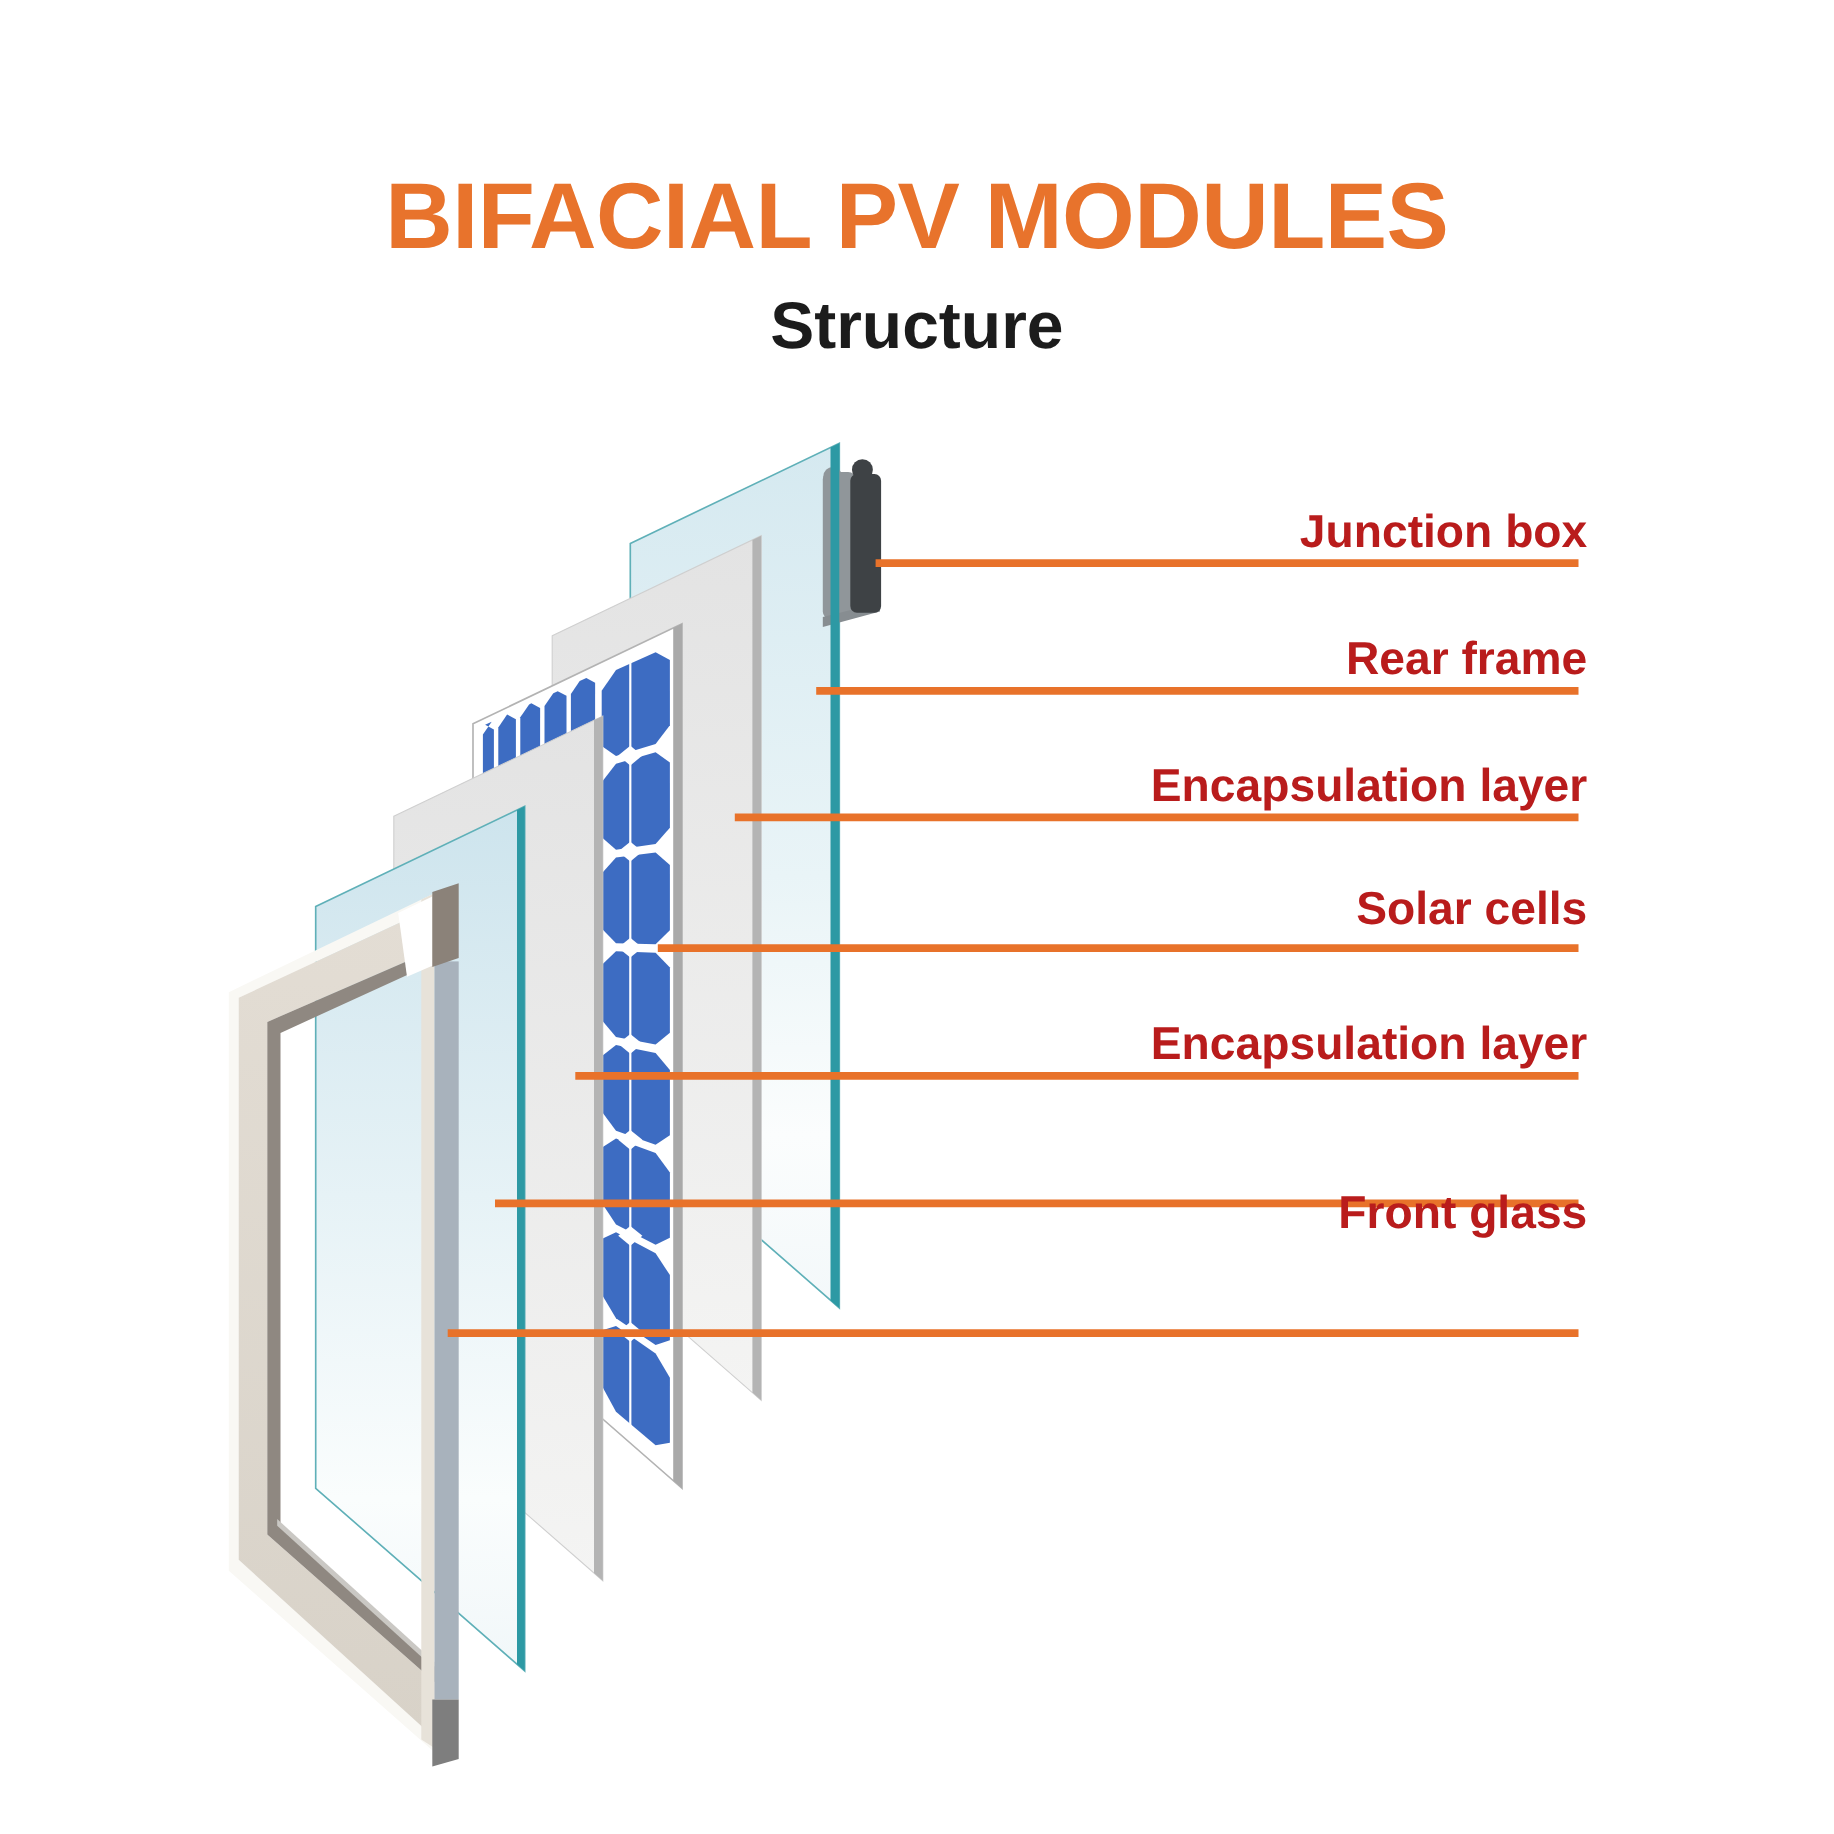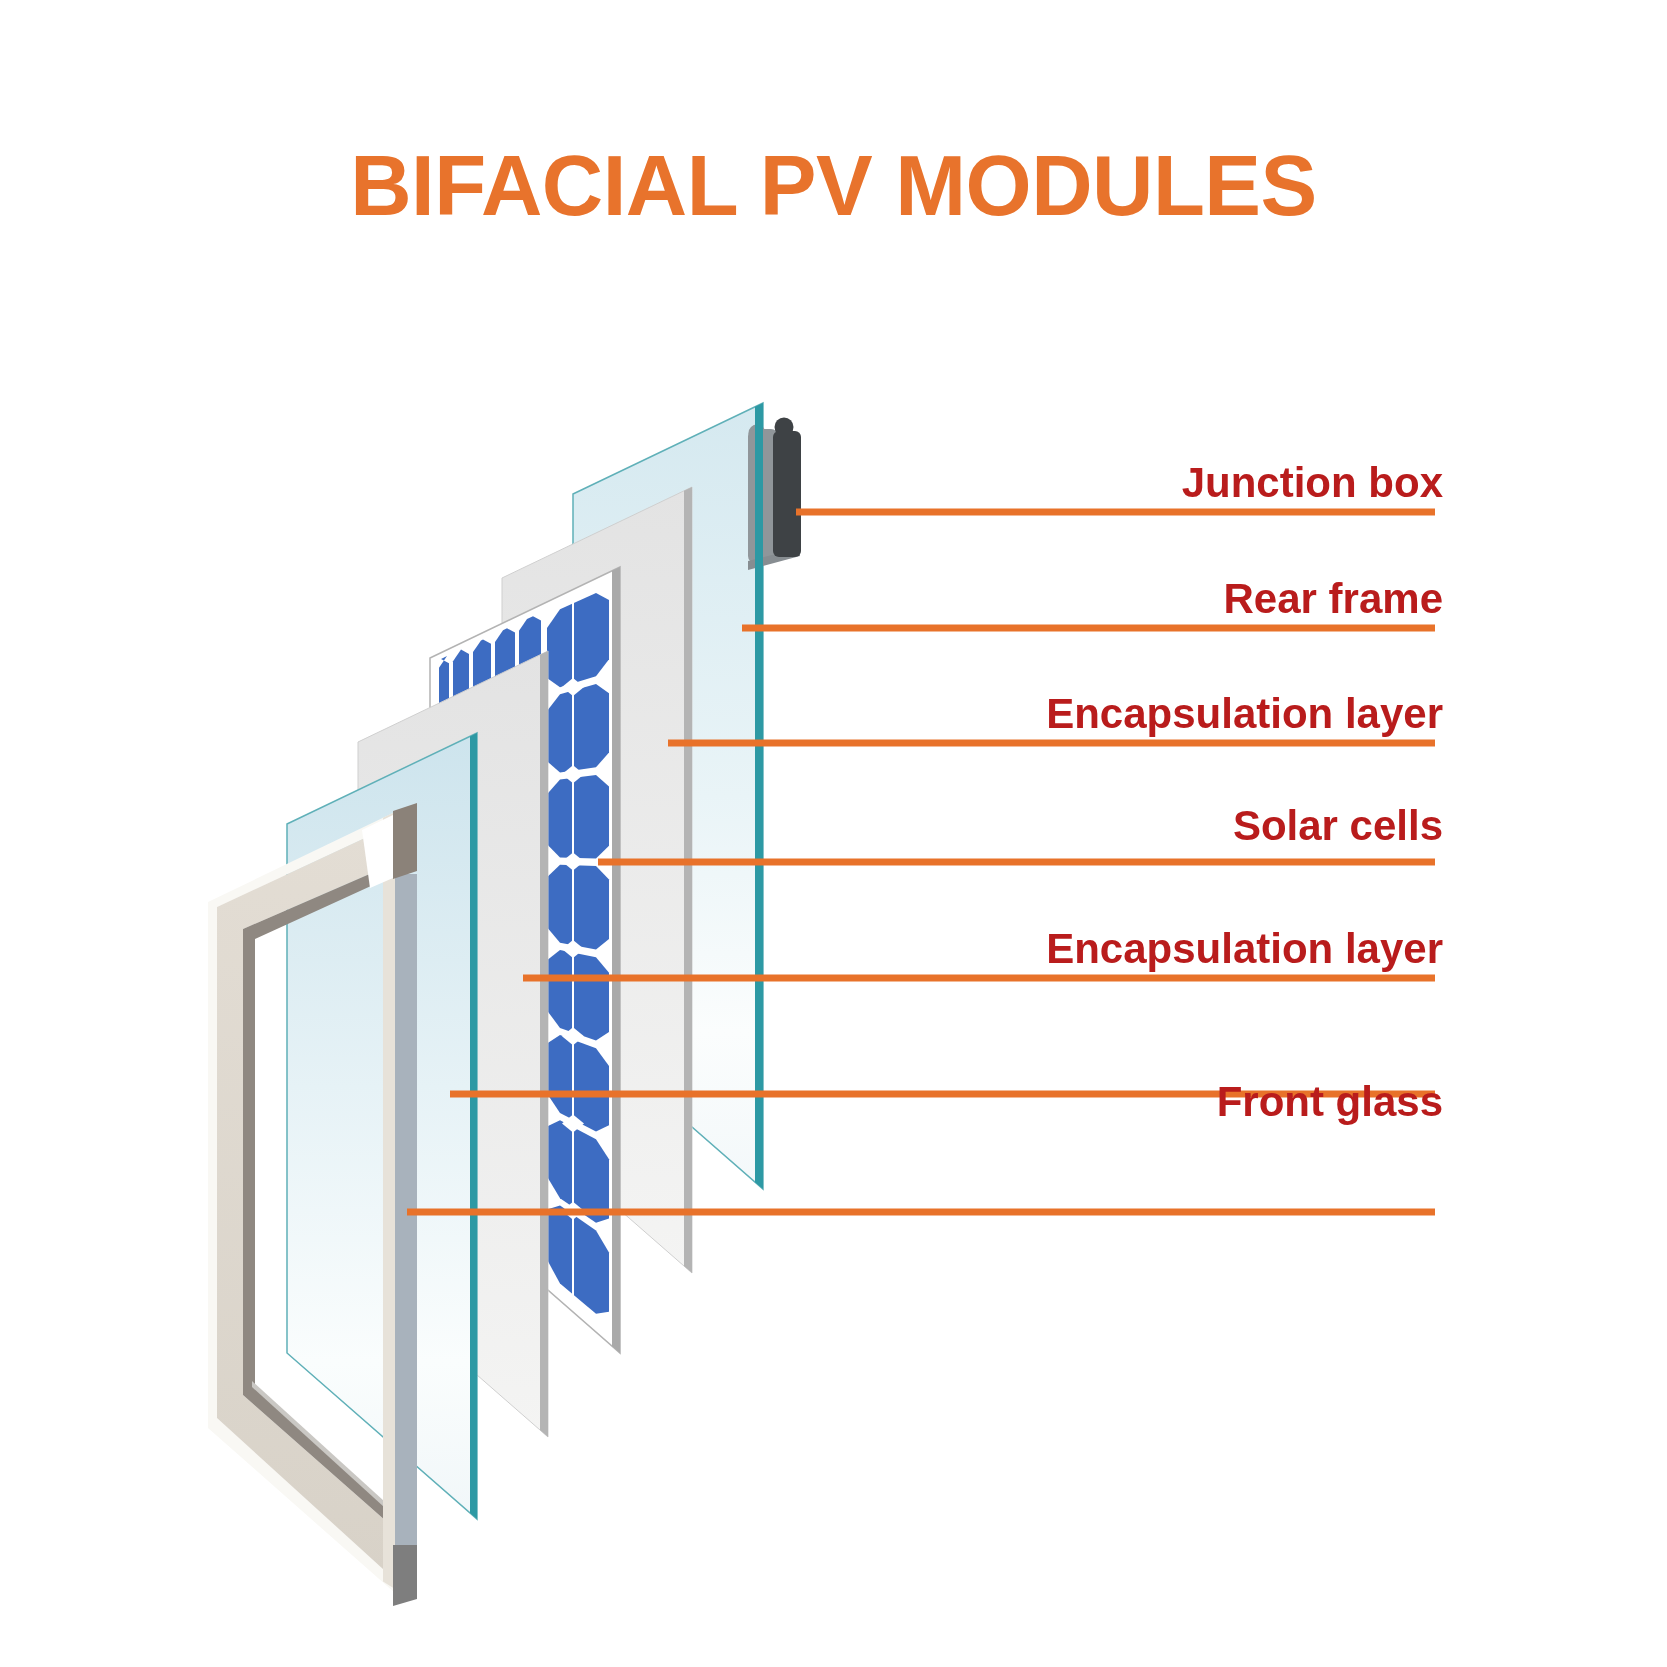--- a/index.html
+++ b/index.html
@@ -1,19 +1,19 @@
 <!DOCTYPE html>
 <html><head>
 <meta charset="utf-8">
 <style>
   html,body{margin:0;padding:0;background:#ffffff;}
   #canvas{position:relative;width:1667px;height:1667px;background:#ffffff;overflow:hidden;
           font-family:"Liberation Sans",sans-serif;}
   #diagram-svg{position:absolute;left:0;top:0;}
-  .title{position:absolute;left:0;width:100%;text-align:center;top:141px;
+  .title{position:absolute;left:0;width:100%;text-align:center;top:152px;
          font-size:85px;line-height:90px;font-weight:700;letter-spacing:-0.5px;color:#E8732C;}
   .subtitle{position:absolute;left:0;width:100%;text-align:center;top:263px;
             font-size:60px;line-height:66px;font-weight:700;color:#1C1C1C;}
   .layer-label{position:absolute;right:224px;font-size:42px;line-height:48px;font-weight:700;
                color:#b91c1c;white-space:nowrap;text-align:right;}
   .ll-0{top:459px;} .ll-1{top:575px;} .ll-2{top:690px;} .ll-3{top:802px;}
   .ll-4{top:925px;} .ll-5{top:1078px;} .ll-6{top:1159px;}
 </style>
 </head>
 <body>
@@ -122,20 +122,21 @@
       <line x1="742" y1="628" x2="1435" y2="628"></line>
       <line x1="668" y1="743" x2="1435" y2="743"></line>
       <line x1="598" y1="862" x2="1435" y2="862"></line>
       <line x1="523" y1="978" x2="1435" y2="978"></line>
       <line x1="450" y1="1094" x2="1435" y2="1094"></line>
       <line x1="407" y1="1212" x2="1435" y2="1212"></line>
     </g>
   </svg>
 
   <div class="title">BIFACIAL PV MODULES</div>
+  <div class="subtitle">Structure</div>
 
   <div class="layer-label ll-0">Junction box</div>
   <div class="layer-label ll-1">Rear frame</div>
   <div class="layer-label ll-2">Encapsulation layer</div>
   <div class="layer-label ll-3">Solar cells</div>
   <div class="layer-label ll-4">Encapsulation layer</div>
   <div class="layer-label ll-5">Front glass</div>
 </div>
 
 </body></html>

